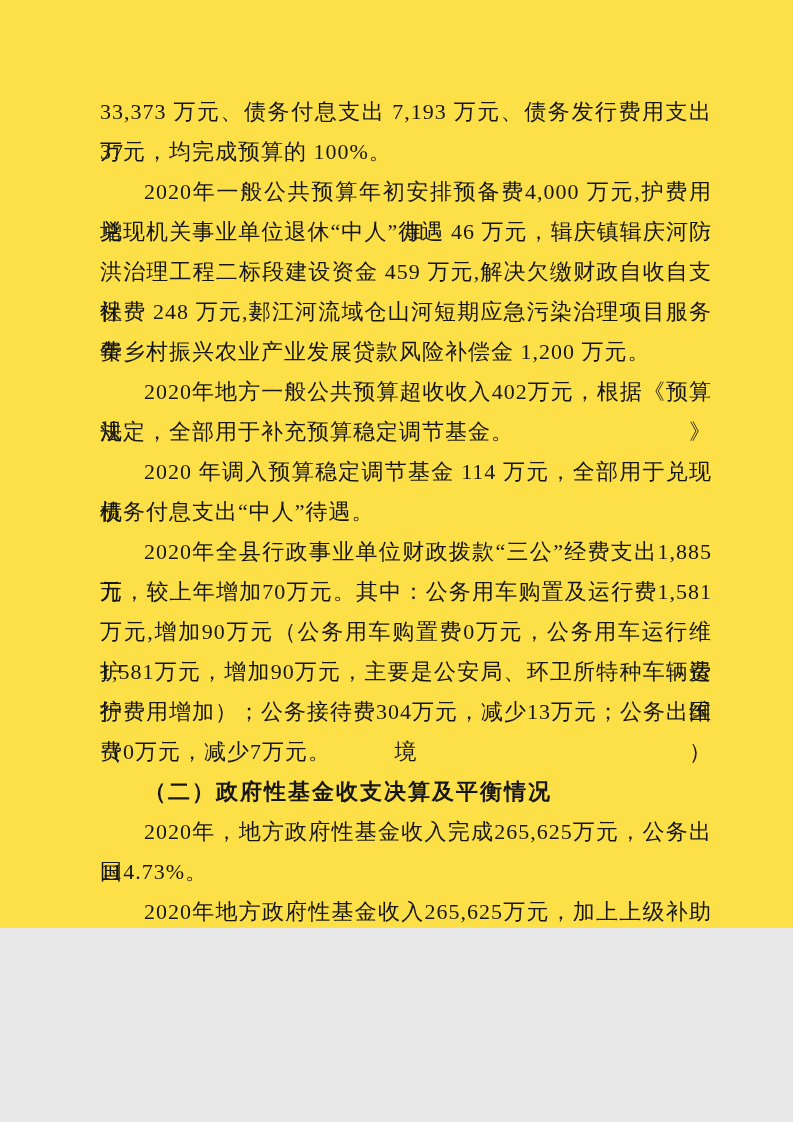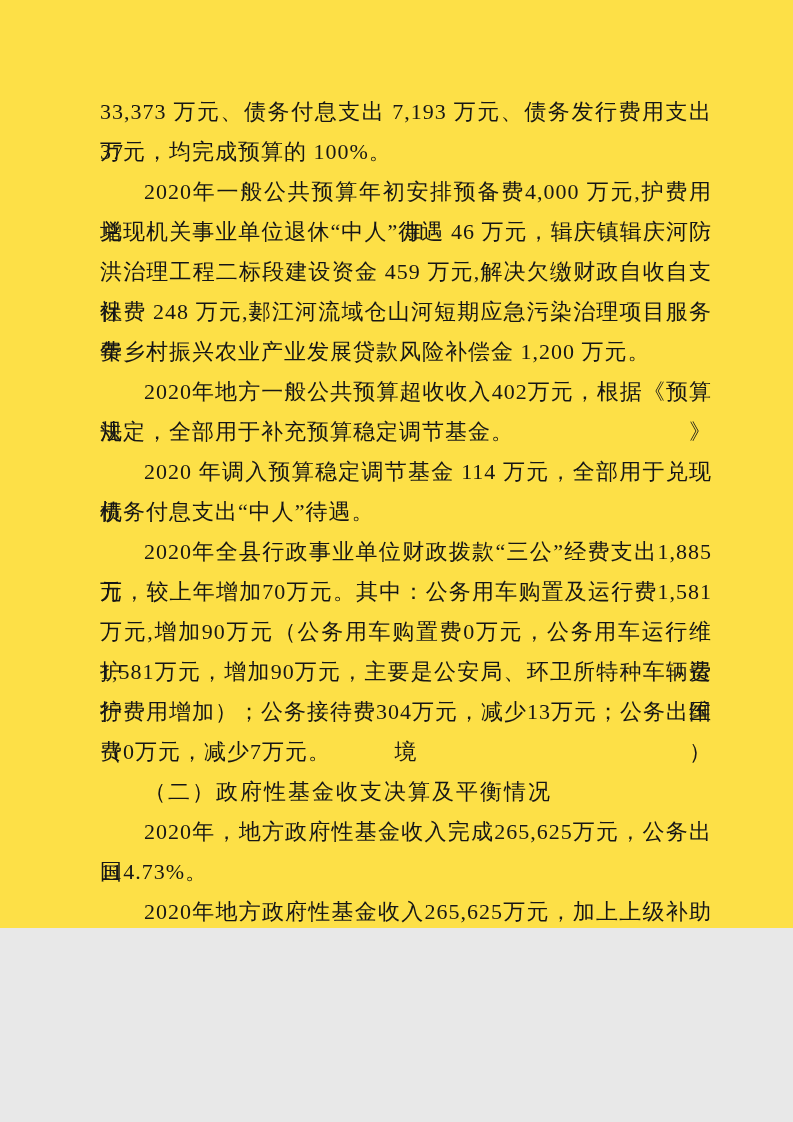--- a/index.html
+++ b/index.html
@@ -26,21 +26,21 @@
     letter-spacing: 1px;
     white-space: normal;
     overflow: visible;
   }
   .fill {
     text-align: justify;
     text-align-last: justify;
     text-justify: inter-character;
   }
   .indent { text-indent: 44px; }
-  .heading { font-weight: 400; letter-spacing: 2px; }
+  .heading { font-weight: 700; letter-spacing: 2px; }
   .page-footer {
     position: absolute;
     top: 1035px;
     right: 96px;
     font-size: 20px;
     line-height: 26px;
     letter-spacing: 0;
     color: #161616;
   }
 </style>

